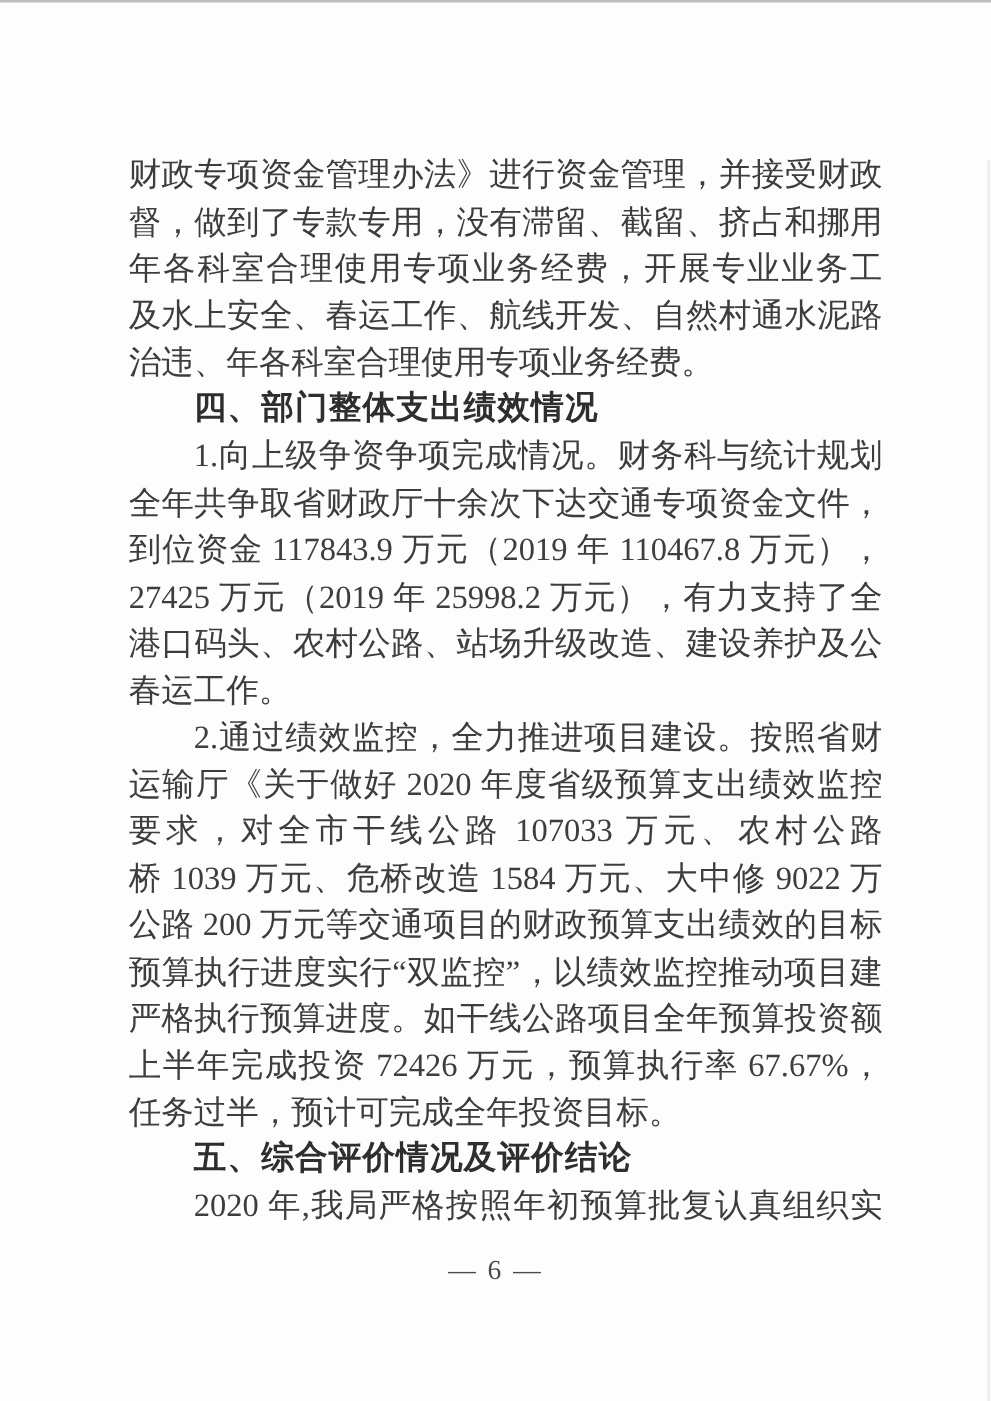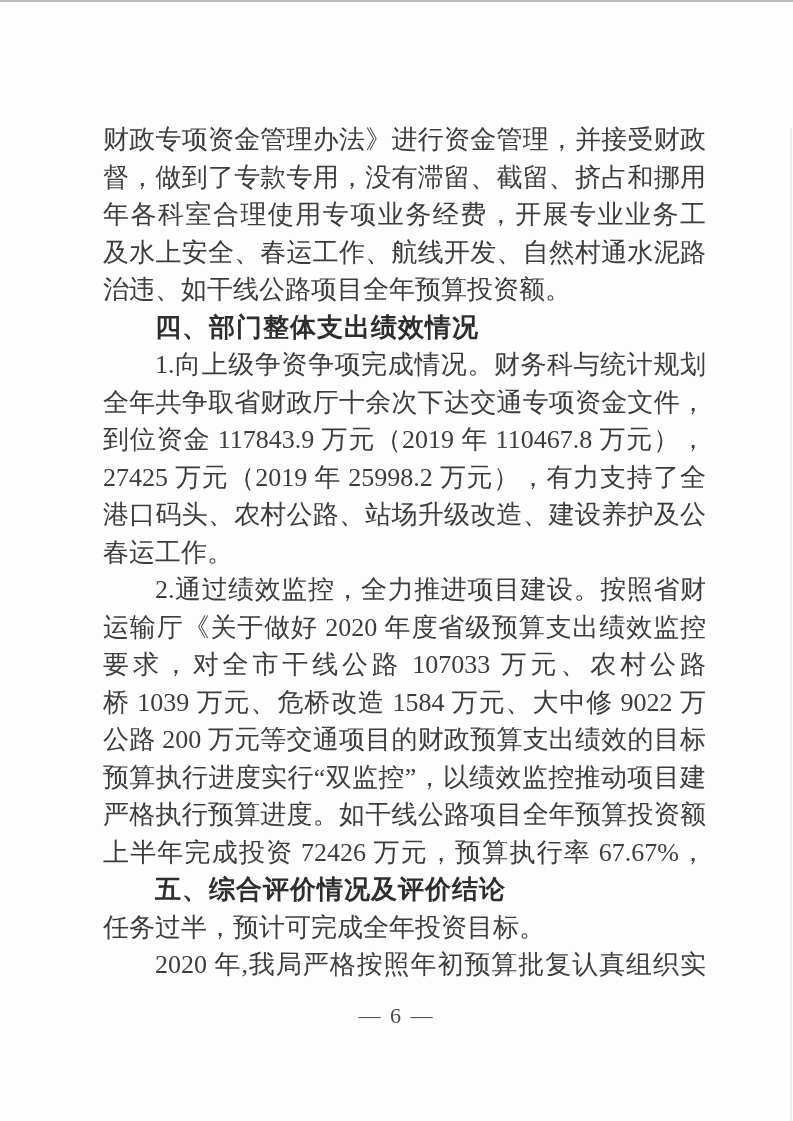--- a/index.html
+++ b/index.html
@@ -65,21 +65,21 @@
   }
   
   .line.p {
     text-align: left;
   }
   
   .line.h {
     padding-left: 52px;
     font-weight: bold;
     color: #2e2e2e;
-    font-family: Liberation Sans, sans-serif;
+    font-family: Liberation Mono, monospace;
     letter-spacing: 1px;
   }
   .page-number {
     position: absolute;
     top: 1003px;
     left: 0;
     width: 100%;
     text-align: center;
     font-size: 22px;
     color: #4a4a4a;
@@ -92,35 +92,35 @@
 
 <div class="page">
   <div class="scan-line-top"></div>
   <div class="scan-line-right"></div>
 
   <div class="doc">
     <div class="line j">财政专项资金管理办法》进行资金管理，并接受财政等部门的监</div>
     <div class="line j">督，做到了专款专用，没有滞留、截留、挤占和挪用的现象。2020</div>
     <div class="line j">年各科室合理使用专项业务经费，开展专业业务工作，确保道路</div>
     <div class="line j">及水上安全、春运工作、航线开发、自然村通水泥路建设、打非</div>
-    <div class="line p">治违、如干线公路项目全年预算投资额。</div>
+    <div class="line p">治违、年各科室合理使用专项业务经费。</div>
     <div class="line h">四、部门整体支出绩效情况</div>
     <div class="line ji">1.向上级争资争项完成情况。财务科与统计规划科共同努力，</div>
     <div class="line j">全年共争取省财政厅十余次下达交通专项资金文件，市财政帐户</div>
     <div class="line j">到位资金 117843.9 万元（2019 年 110467.8 万元），其中市本级</div>
     <div class="line j">27425 万元（2019 年 25998.2 万元），有力支持了全市国省道、</div>
     <div class="line j">港口码头、农村公路、站场升级改造、建设养护及公水交通运输</div>
     <div class="line p">春运工作。</div>
     <div class="line ji">2.通过绩效监控，全力推进项目建设。按照省财政厅省交通</div>
     <div class="line j">运输厅《关于做好 2020 年度省级预算支出绩效监控工作的通知》</div>
     <div class="line j">要求，对全市干线公路 107033 万元、农村公路 57219 万元，渡改</div>
     <div class="line j">桥 1039 万元、危桥改造 1584 万元、大中修 9022 万元、四好农村</div>
     <div class="line j">公路 200 万元等交通项目的财政预算支出绩效的目标实现程度和</div>
     <div class="line j">预算执行进度实行“双监控”，以绩效监控推动项目建设，督促</div>
     <div class="line j">严格执行预算进度。如干线公路项目全年预算投资额 107033 万元，</div>
     <div class="line j">上半年完成投资 72426 万元，预算执行率 67.67%，实现时间过半</div>
+    <div class="line p">任务过半，预计可完成全年投资目标。</div>
     <div class="line h">五、综合评价情况及评价结论</div>
-    <div class="line p">任务过半，预计可完成全年投资目标。</div>
     <div class="line ji">2020 年,我局严格按照年初预算批复认真组织实施,严格执行</div>
   </div>
 
   <div class="page-number">— 6 —</div>
 </div>
 
 </body></html>

